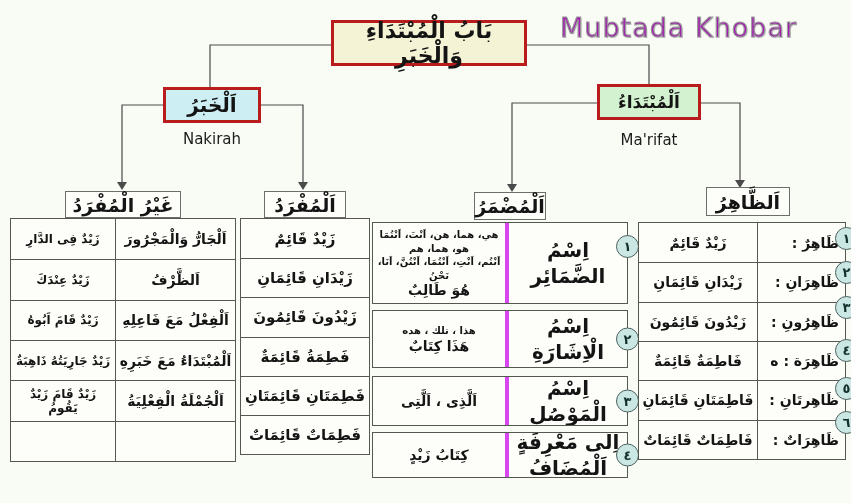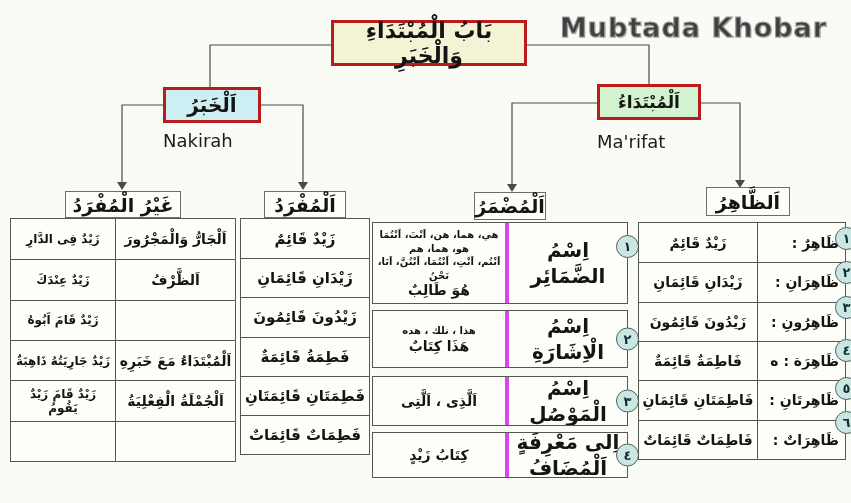--- a/index.html
+++ b/index.html
@@ -5,28 +5,28 @@
   *{margin:0;padding:0;box-sizing:border-box}
   html,body{background:#f9fcf4}
   body{font-family:"DejaVu Sans","Liberation Sans",sans-serif}
   .stage{position:relative;width:851px;height:503px;background:#f9fcf4;overflow:hidden}
 
   svg.connectors{position:absolute;left:0;top:0;width:851px;height:503px;z-index:1}
 
   .box{position:absolute;z-index:2;border:3px solid #b91c1c;display:flex;align-items:center;justify-content:center;text-align:center}
   .arabic{direction:rtl;unicode-bidi:plaintext;font-weight:700;color:#141414}
 
-  .watermark{position:absolute;left:560px;top:12px;z-index:3;font-size:27px;font-weight:700;letter-spacing:1px;
-             color:#404040;-webkit-text-stroke:1.1px #9a9a9a;text-shadow:1px 1px 0 #c9c9c9}
+  .watermark{position:absolute;left:560px;top:12px;z-index:3;font-size:27px;font-weight:400;letter-spacing:1px;
+             color:#a21caf;-webkit-text-stroke:1.1px #9a9a9a;text-shadow:1px 1px 0 #c9c9c9}
 
   .title-box{left:331px;top:20px;width:196px;height:46px;background:#f5f3d5;font-size:22px}
 
   .khabar-box{left:163px;top:87px;width:98px;height:36px;background:#cdeef3;font-size:20px}
   .mubtada-box{left:597px;top:84px;width:104px;height:36px;background:#d3f2cf;font-size:17px}
-  .sublabel{position:absolute;z-index:2;font-size:18px;color:#1c1c1c;text-align:left}
+  .sublabel{position:absolute;z-index:2;font-size:15px;color:#1c1c1c;text-align:center}
   .sub-khabar{left:163px;top:130px;width:98px}
   .sub-mubtada{left:597px;top:131px;width:104px}
 
   .group-header{background:#fdfefa;border:1px solid #6a6f6a;font-size:19px;z-index:2}
   .gh-ghayr{left:65px;top:191px;width:116px;height:27px}
   .gh-mufrad{left:264px;top:191px;width:82px;height:27px}
   .gh-mudmar{left:474px;top:192px;width:72px;height:28px}
   .gh-zahir{left:706px;top:187px;width:84px;height:29px}
 
   .table{position:absolute;z-index:2;background:#fdfef9;border:1px solid #55584f}
@@ -129,20 +129,21 @@
     <div class="t1-row">
       <div class="cell ex">زَيْدٌ فِى الدَّارِ</div>
       <div class="cell cat">اَلْجَارُّ وَالْمَجْرُورَ</div>
     </div>
     <div class="t1-row">
       <div class="cell ex">زَيْدٌ عِنْدَكَ</div>
       <div class="cell cat">اَلظَّرْفُ</div>
     </div>
     <div class="t1-row">
       <div class="cell ex">زَيْدٌ قَامَ اَبُوهُ</div>
+      <div class="cell cat">اَلْفِعْلُ مَعَ فَاعِلِهِ</div>
     </div>
     <div class="t1-row">
       <div class="cell ex">زَيْدٌ جَارِيَتُهُ ذَاهِبَةٌ</div>
       <div class="cell cat">اَلْمُبْتَدَاءُ مَعَ خَبَرِهِ</div>
     </div>
     <div class="t1-row">
       <div class="cell ex">زَيْدٌ قَامَ زَيْدٌ يَقُومُ</div>
       <div class="cell cat">اَلْجُمْلَةُ الْفِعْلِيَةُ</div>
     </div>
     <div class="t1-row">

